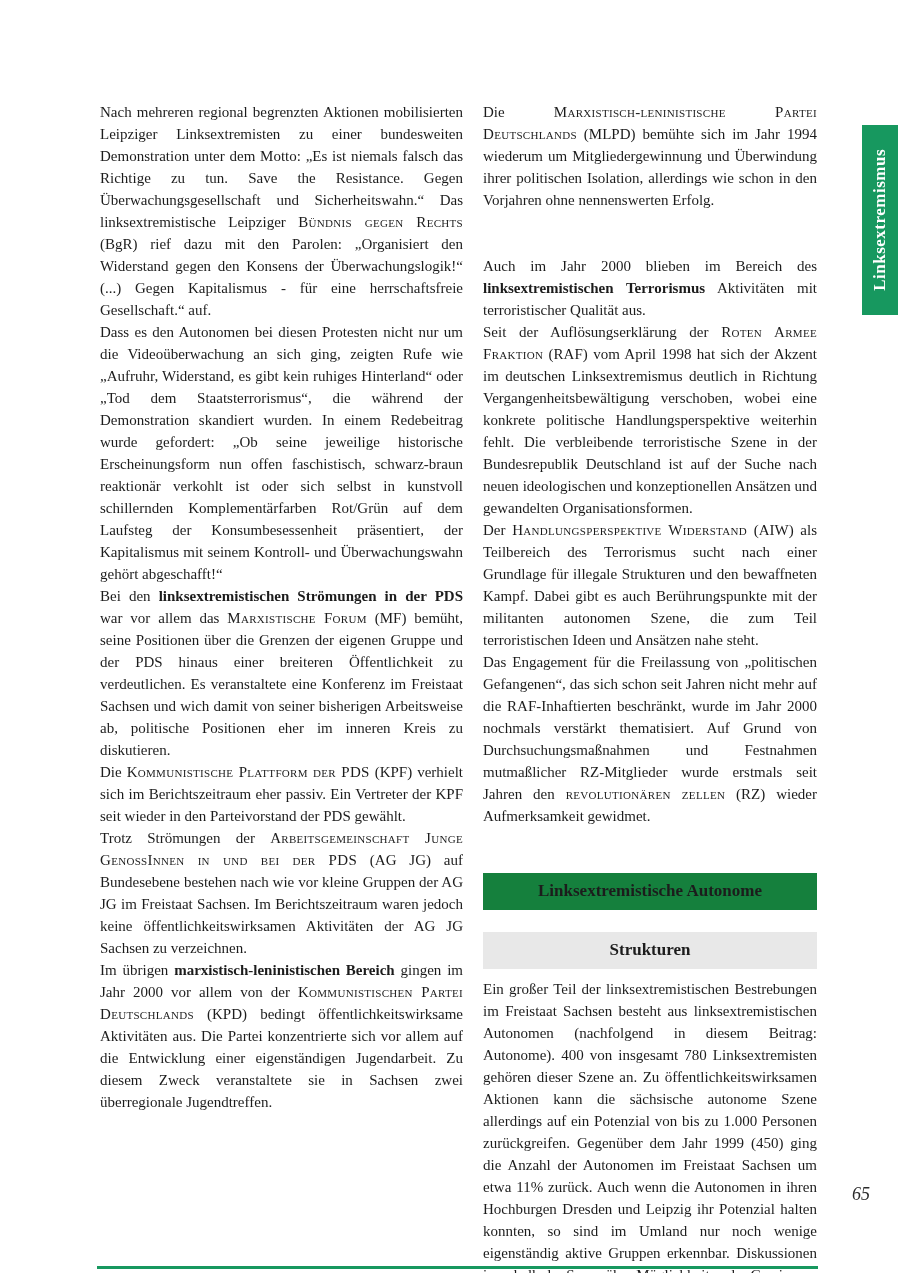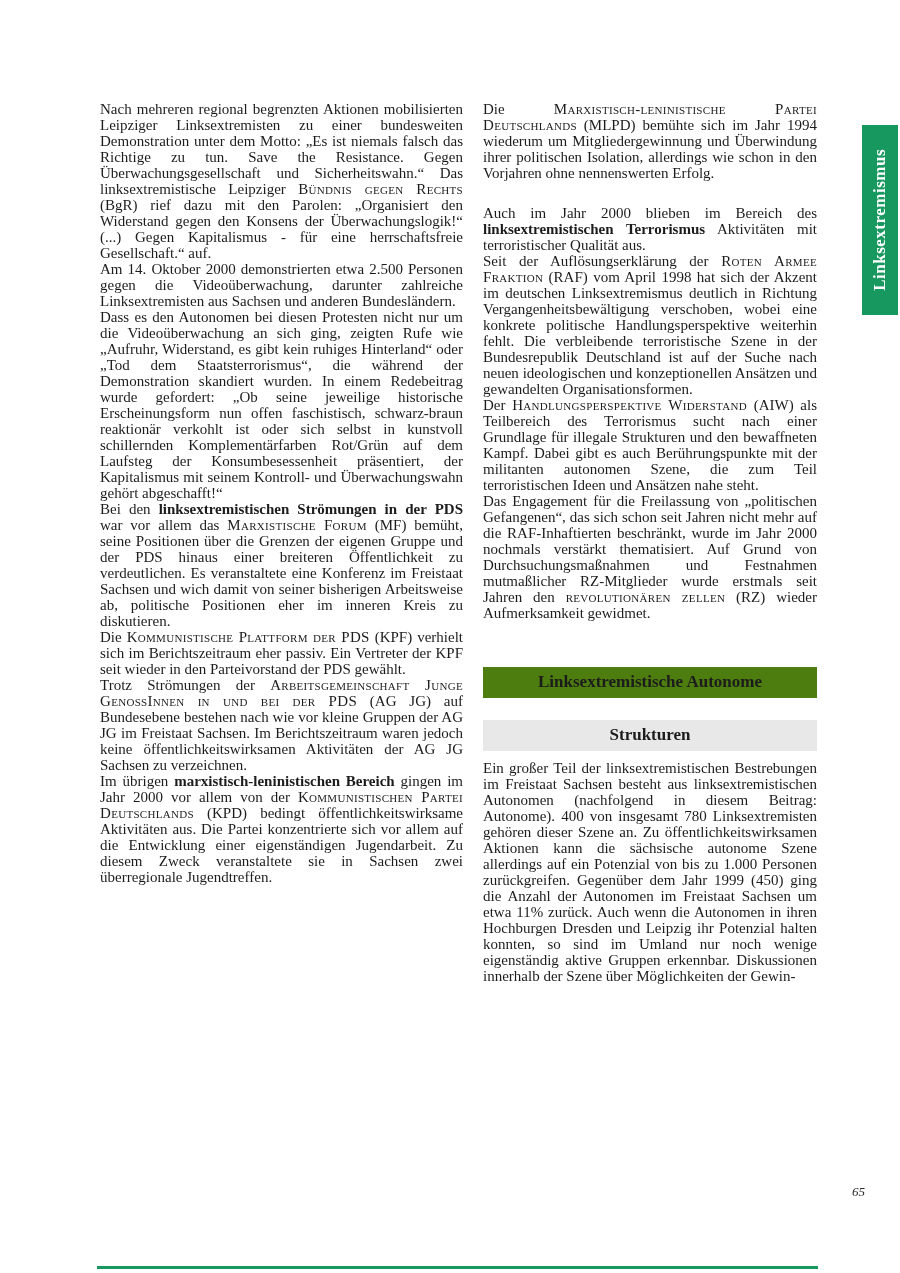--- a/index.html
+++ b/index.html
@@ -3,71 +3,70 @@
 <meta charset="utf-8">
 <style>
   html,body{margin:0;padding:0;}
   body{
     width:900px;height:1273px;position:relative;overflow:hidden;
     background:#ffffff;color:#1c1c1c;
     font-family:"Liberation Serif","DejaVu Serif",serif;
   }
   .col{
     position:absolute;top:101px;text-align:justify;
-    font-size:15px;line-height:16px;
+    font-size:15px;line-height:22px;
   }
   #left-col{left:100px;width:363px;}
   #right-col{left:483px;width:334px;}
   .para{margin:0;}
   .gap-lg{}
-  .gap-md{margin-top:24px;}
+  .gap-md{margin-top:44px;}
   .seg-bold{font-weight:bold;}
   .seg-sc{font-variant:small-caps;letter-spacing:0.02em;}
   .section-header{
     font-weight:bold;text-align:center;font-size:17px;
     padding:7px 2px 8px;margin-top:46px;text-align:center;
   }
   .section-header + .section-header{margin-top:22px;}
   .section-header + .para{margin-top:9px;}
   .tab{
     position:absolute;left:862px;top:125px;width:36px;height:190px;
     display:flex;align-items:center;justify-content:center;
   }
   .tab-label{
     writing-mode:vertical-rl;transform:rotate(180deg);
     color:#ffffff;font-weight:bold;font-size:17px;letter-spacing:0.5px;
     white-space:nowrap;
   }
   .page-num{
     position:absolute;left:852px;top:1184px;
-    font-style:italic;font-size:13px;color:#2a2a2a;text-align:center;
+    font-style:italic;font-size:18px;color:#2a2a2a;text-align:center;
   }
   .bottom-rule{
     position:absolute;left:97px;top:1266px;width:721px;height:3px;
   }
 </style>
 </head>
 <body>
 
 <div class="col" id="left-col">
     <p class="para"><span>Nach mehreren regional begrenzten Aktionen mobilisierten Leipziger Linksextremisten zu einer bundesweiten Demonstration unter dem Motto: „Es ist niemals falsch das Richtige zu tun. Save the Resistance. Gegen Überwachungsgesellschaft und Sicherheitswahn.“ Das linksextremistische Leipziger </span><span class="seg-sc">Bündnis gegen Rechts</span><span> (BgR) rief dazu mit den Parolen: „Organisiert den Widerstand gegen den Konsens der Überwachungslogik!“ (...) Gegen Kapitalismus - für eine herrschaftsfreie Gesellschaft.“ auf.</span></p>
-    <p class="para"><span>Am 14. Oktober 2000 demonstrierten etwa 2.500 Personen gegen die Videoüberwachung, darunter zahlreiche Linksextremisten aus Sachsen und anderen Bundesländern.</span></p>
     <p class="para"><span>Dass es den Autonomen bei diesen Protesten nicht nur um die Videoüberwachung an sich ging, zeigten Rufe wie „Aufruhr, Widerstand, es gibt kein ruhiges Hinterland“ oder „Tod dem Staatsterrorismus“, die während der Demonstration skandiert wurden. In einem Redebeitrag wurde gefordert: „Ob seine jeweilige historische Erscheinungsform nun offen faschistisch, schwarz-braun reaktionär verkohlt ist oder sich selbst in kunstvoll schillernden Komplementärfarben Rot/Grün auf dem Laufsteg der Konsumbesessenheit präsentiert, der Kapitalismus mit seinem Kontroll- und Überwachungswahn gehört abgeschafft!“</span></p>
     <p class="para gap-lg"><span>Bei den </span><span class="seg-bold">linksextremistischen Strömungen in der PDS</span><span> war vor allem das </span><span class="seg-sc">Marxistische Forum</span><span> (MF) bemüht, seine Positionen über die Grenzen der eigenen Gruppe und der PDS hinaus einer breiteren Öffentlichkeit zu verdeutlichen. Es veranstaltete eine Konferenz im Freistaat Sachsen und wich damit von seiner bisherigen Arbeitsweise ab, politische Positionen eher im inneren Kreis zu diskutieren.</span></p>
     <p class="para"><span>Die </span><span class="seg-sc">Kommunistische Plattform der PDS</span><span> (KPF) verhielt sich im Berichtszeitraum eher passiv. Ein Vertreter der KPF seit wieder in den Parteivorstand der PDS gewählt.</span></p>
     <p class="para"><span>Trotz Strömungen der </span><span class="seg-sc">Arbeitsgemeinschaft Junge GenossInnen in und bei der PDS</span><span> (AG JG) auf Bundesebene bestehen nach wie vor kleine Gruppen der AG JG im Freistaat Sachsen. Im Berichtszeitraum waren jedoch keine öffentlichkeitswirksamen Aktivitäten der AG JG Sachsen zu verzeichnen.</span></p>
     <p class="para gap-lg"><span>Im übrigen </span><span class="seg-bold">marxistisch-leninistischen Bereich</span><span> gingen im Jahr 2000 vor allem von der </span><span class="seg-sc">Kommunistischen Partei Deutschlands</span><span> (KPD) bedingt öffentlichkeitswirksame Aktivitäten aus. Die Partei konzentrierte sich vor allem auf die Entwicklung einer eigenständigen Jugendarbeit. Zu diesem Zweck veranstaltete sie in Sachsen zwei überregionale Jugendtreffen.</span></p>
   </div>
 <div class="col" id="right-col">
     <p class="para"><span>Die </span><span class="seg-sc">Marxistisch-leninistische Partei Deutschlands</span><span> (MLPD) bemühte sich im Jahr 1994 wiederum um Mitgliedergewinnung und Überwindung ihrer politischen Isolation, allerdings wie schon in den Vorjahren ohne nennenswerten Erfolg.</span></p>
     <p class="para gap-md"><span>Auch im Jahr 2000 blieben im Bereich des </span><span class="seg-bold">linksextremistischen Terrorismus</span><span> Aktivitäten mit terroristischer Qualität aus.</span></p>
     <p class="para"><span>Seit der Auflösungserklärung der </span><span class="seg-sc">Roten Armee Fraktion</span><span> (RAF) vom April 1998 hat sich der Akzent im deutschen Linksextremismus deutlich in Richtung Vergangenheitsbewältigung verschoben, wobei eine konkrete politische Handlungsperspektive weiterhin fehlt. Die verbleibende terroristische Szene in der Bundesrepublik Deutschland ist auf der Suche nach neuen ideologischen und konzeptionellen Ansätzen und gewandelten Organisationsformen.</span></p>
     <p class="para"><span>Der </span><span class="seg-sc">Handlungsperspektive Widerstand</span><span> (AIW) als Teilbereich des Terrorismus sucht nach einer Grundlage für illegale Strukturen und den bewaffneten Kampf. Dabei gibt es auch Berührungspunkte mit der militanten autonomen Szene, die zum Teil terroristischen Ideen und Ansätzen nahe steht.</span></p>
     <p class="para"><span>Das Engagement für die Freilassung von „politischen Gefangenen“, das sich schon seit Jahren nicht mehr auf die RAF-Inhaftierten beschränkt, wurde im Jahr 2000 nochmals verstärkt thematisiert. Auf Grund von Durchsuchungsmaßnahmen und Festnahmen mutmaßlicher RZ-Mitglieder wurde erstmals seit Jahren den </span><span class="seg-sc">revolutionären zellen</span><span> (RZ) wieder Aufmerksamkeit gewidmet.</span></p>
-    <div class="section-header" style="background: #4d7c0f;">Linksextremistische Autonome</div>
+    <div class="section-header" style="background: #15803d;">Linksextremistische Autonome</div>
     <div class="section-header" style="background: rgb(232, 232, 232);">Strukturen</div>
     <p class="para"><span>Ein großer Teil der linksextremistischen Bestrebungen im Freistaat Sachsen besteht aus linksextremistischen Autonomen (nachfolgend in diesem Beitrag: Autonome). 400 von insgesamt 780 Linksextremisten gehören dieser Szene an. Zu öffentlichkeitswirksamen Aktionen kann die sächsische autonome Szene allerdings auf ein Potenzial von bis zu 1.000 Personen zurückgreifen. Gegenüber dem Jahr 1999 (450) ging die Anzahl der Autonomen im Freistaat Sachsen um etwa 11% zurück. Auch wenn die Autonomen in ihren Hochburgen Dresden und Leipzig ihr Potenzial halten konnten, so sind im Umland nur noch wenige eigenständig aktive Gruppen erkennbar. Diskussionen innerhalb der Szene über Möglichkeiten der Gewin-</span></p>
   </div>
 
 <div class="tab" style="background: rgb(23, 152, 95);">
   <span class="tab-label">Linksextremismus</span>
 </div>
 
 <div class="page-num">65</div>
 <div class="bottom-rule" style="background: rgb(23, 152, 95);"></div>

